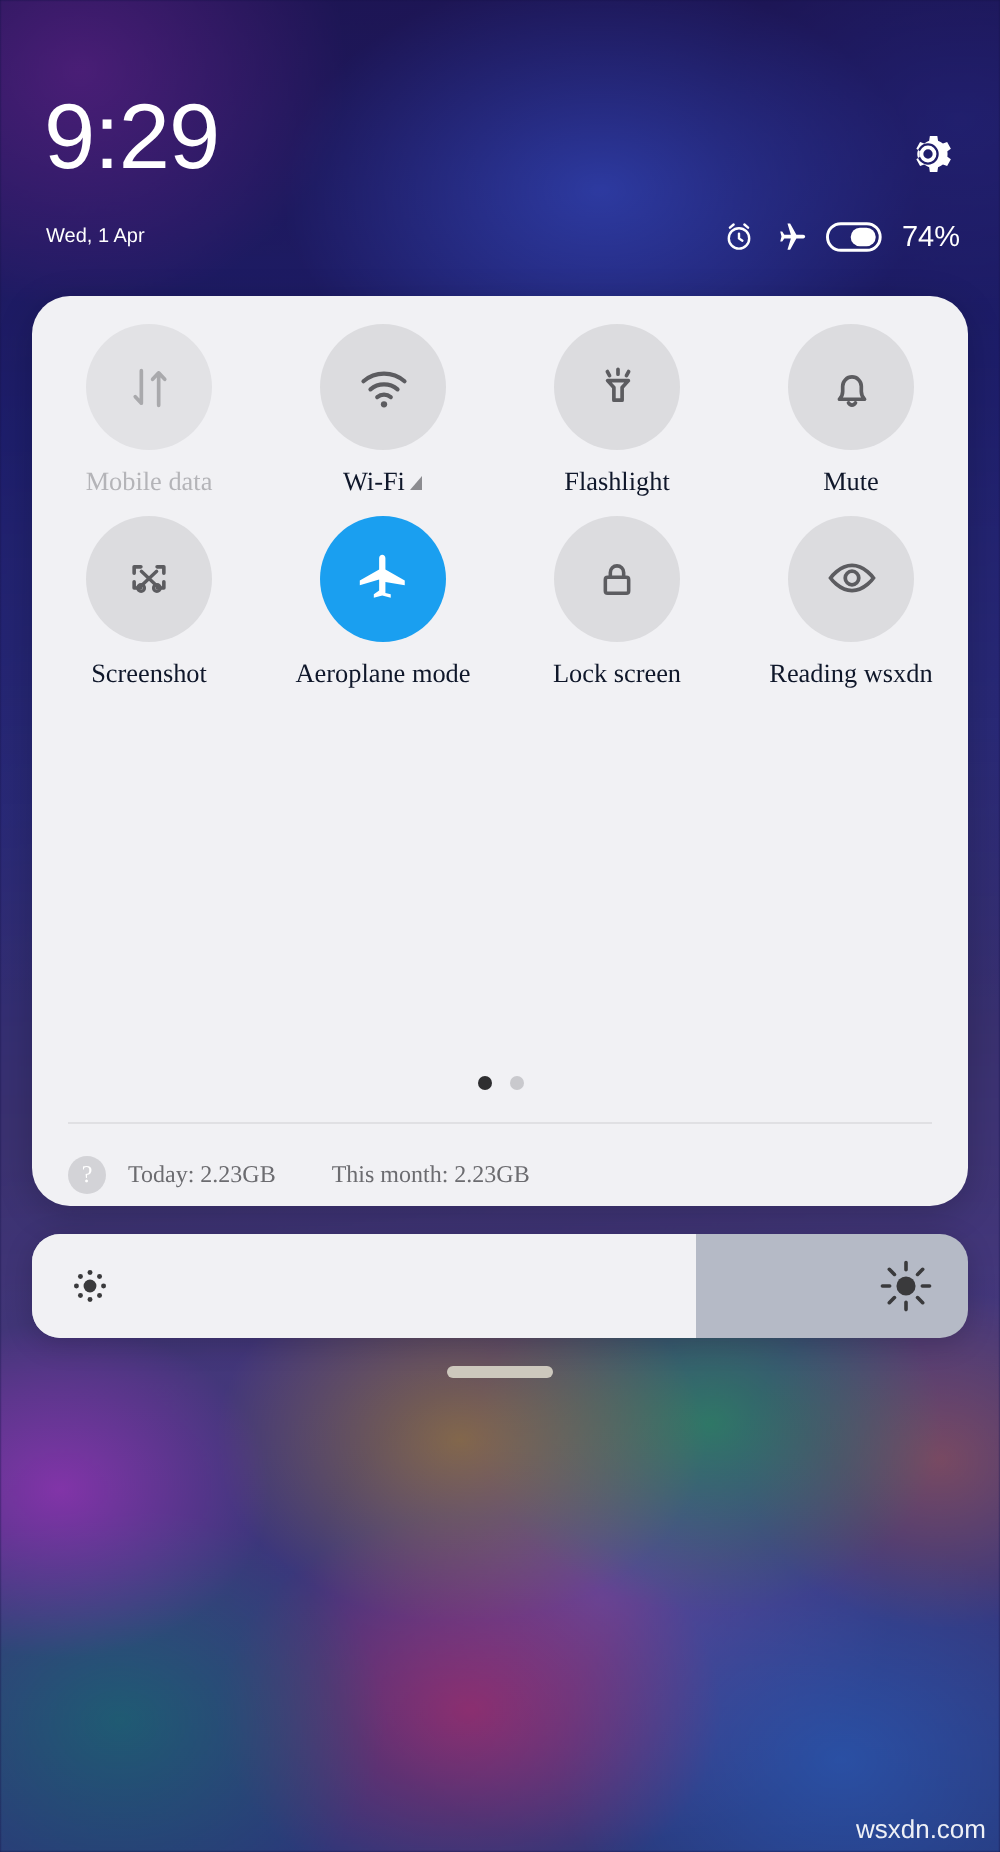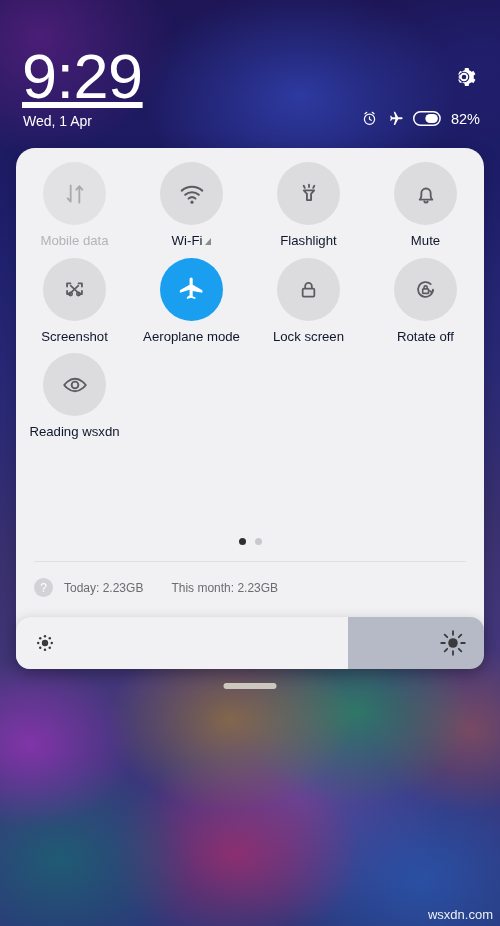--- a/index.html
+++ b/index.html
@@ -30,44 +30,45 @@
   }
   #wallpaper-veil {
     position:absolute; inset:0;
     background:linear-gradient(180deg, rgba(15,10,60,0.30) 0%, rgba(20,18,70,0.05) 30%, rgba(0,0,0,0) 60%, rgba(10,10,40,0.12) 100%);
   }
 
   
   #header { position:absolute; top:0; left:0; right:0; height:145px; }
   #clock {
     position:absolute; left:22px; top:45px;
-    font-size:63px; font-weight:400; color:#ffffff;
-    letter-spacing:-0.5px; line-height:1;text-decoration:underline;
+    font-size:46px; font-weight:400; color:#ffffff;
+    letter-spacing:-0.5px; line-height:1;
   }
   #date {
     position:absolute; left:23px; top:113px;
-    font-size:14px; color:#ffffff; font-weight:400;
+    font-size:10px; color:#ffffff; font-weight:400;
   }
   #gear-btn {
     position:absolute; right:22px; top:63px;
     width:28px; height:28px; cursor:pointer;
   }
   #statusicons {
     position:absolute; right:20px; top:110px;
     display:flex; align-items:center; gap:9px;
   }
   #statusicons .si { display:block; }
   #battery-pct { font-size:14.5px; color:#fff; font-weight:400; margin-left:1px; }
 
   
   #qs-panel {
-    position:absolute; left:16px; top:148px; width:468px; height:521px;
+    position:absolute; left:16px; top:148px; width:468px; height:455px;
     background:#f1f1f4; border-radius:19px;
     box-shadow:0 4px 18px rgba(0,0,0,0.20);
     overflow:hidden;
+    font-family:Liberation Serif, serif;
   }
   #tile-grid {
     position:absolute; top:14px; left:0; right:0;
     display:grid; grid-template-columns:repeat(4,1fr);
     row-gap:9px;
   }
   .tile {
     display:flex; flex-direction:column; align-items:center;
     cursor:pointer; user-select:none;
   }
@@ -160,21 +161,21 @@
       <path d="M12 9.6V13l2.4 1.6" fill="none" stroke="#ffffff" stroke-width="1.7" stroke-linecap="round"></path>
       <path d="M5.6 5.4 8.2 3.2M18.4 5.4 15.8 3.2" fill="none" stroke="#ffffff" stroke-width="1.7" stroke-linecap="round"></path>
     </svg>
     <svg class="si" width="17" height="17" viewBox="0 0 24 24">
       <path fill="#ffffff" d="M21 14.5v-1.9l-8-4.4V3.4c0-.8-.6-1.4-1.3-1.4s-1.3.6-1.3 1.4v4.8l-8 4.4v1.9l8-2.4v4.6l-2.2 1.5v1.4l3.5-.9 3.5.9v-1.4l-2.2-1.5v-4.6l8 2.4z" transform="rotate(90 12 12)"></path>
     </svg>
     <svg class="si" width="28" height="15" viewBox="0 0 34 18">
       <rect x="0.9" y="0.9" width="32" height="16.2" rx="8.1" fill="none" stroke="#ffffff" stroke-width="1.8"></rect>
       <rect x="15" y="3.4" width="15.2" height="11.2" rx="5.6" fill="#ffffff"></rect>
     </svg>
-    <span id="battery-pct">82%</span>
+    <span id="battery-pct">74%</span>
   </div>
 </div>
 
 <div id="qs-panel">
 
   <div id="tile-grid">
 
     <div class="tile disabled">
       <div class="tile-circle">
         <svg width="26" height="26" viewBox="0 0 24 24">
@@ -258,33 +259,20 @@
           <rect x="6.4" y="11.2" width="11.2" height="7.6" rx="1.1" fill="none" stroke="#5c5c60" stroke-width="1.7"></rect>
           <path d="M8.8 11.2V8.9a3.2 3.2 0 0 1 6.4 0v2.3" fill="none" stroke="#5c5c60" stroke-width="1.7"></path>
         </svg>
       </div>
       <div class="tile-label">
         <span>Lock screen</span>
       </div>
     </div>
 
 
-    <div class="tile">
-      <div class="tile-circle">
-        <svg width="27" height="27" viewBox="0 0 24 24">
-          <path d="M18.6 12a6.6 6.6 0 1 1-1.95-4.7" fill="none" stroke="#5c5c60" stroke-width="1.55" stroke-linecap="round"></path>
-          <path d="M18.9 12.9 17.4 14.6 15.8 13.1" fill="none" stroke="#5c5c60" stroke-width="1.45" stroke-linecap="round" stroke-linejoin="round"></path>
-          <rect x="9.5" y="11.4" width="5.2" height="4.1" rx="0.7" fill="none" stroke="#5c5c60" stroke-width="1.45"></rect>
-          <path d="M10.7 11.4v-1.2a1.4 1.4 0 0 1 2.8 0v1.2" fill="none" stroke="#5c5c60" stroke-width="1.45"></path>
-        </svg>
-      </div>
-      <div class="tile-label">
-        <span>Rotate off</span>
-      </div>
-    </div>
 
     <div class="tile">
       <div class="tile-circle">
         <svg width="28" height="28" viewBox="0 0 24 24">
           <path d="M2.8 12S6.5 6.6 12 6.6 21.2 12 21.2 12 17.5 17.4 12 17.4 2.8 12 2.8 12z" fill="none" stroke="#5c5c60" stroke-width="1.6"></path>
           <circle cx="12" cy="12" r="2.9" fill="none" stroke="#5c5c60" stroke-width="1.6"></circle>
         </svg>
       </div>
       <div class="tile-label">
         <span>Reading wsxdn</span>

